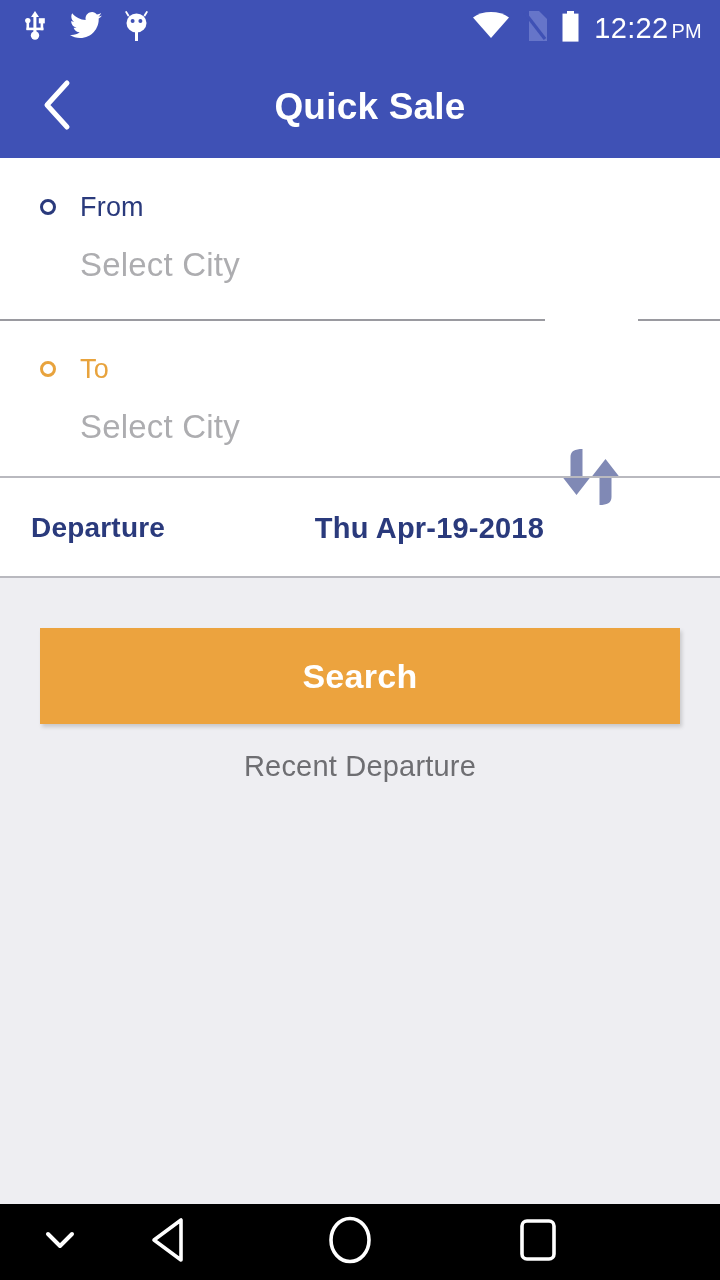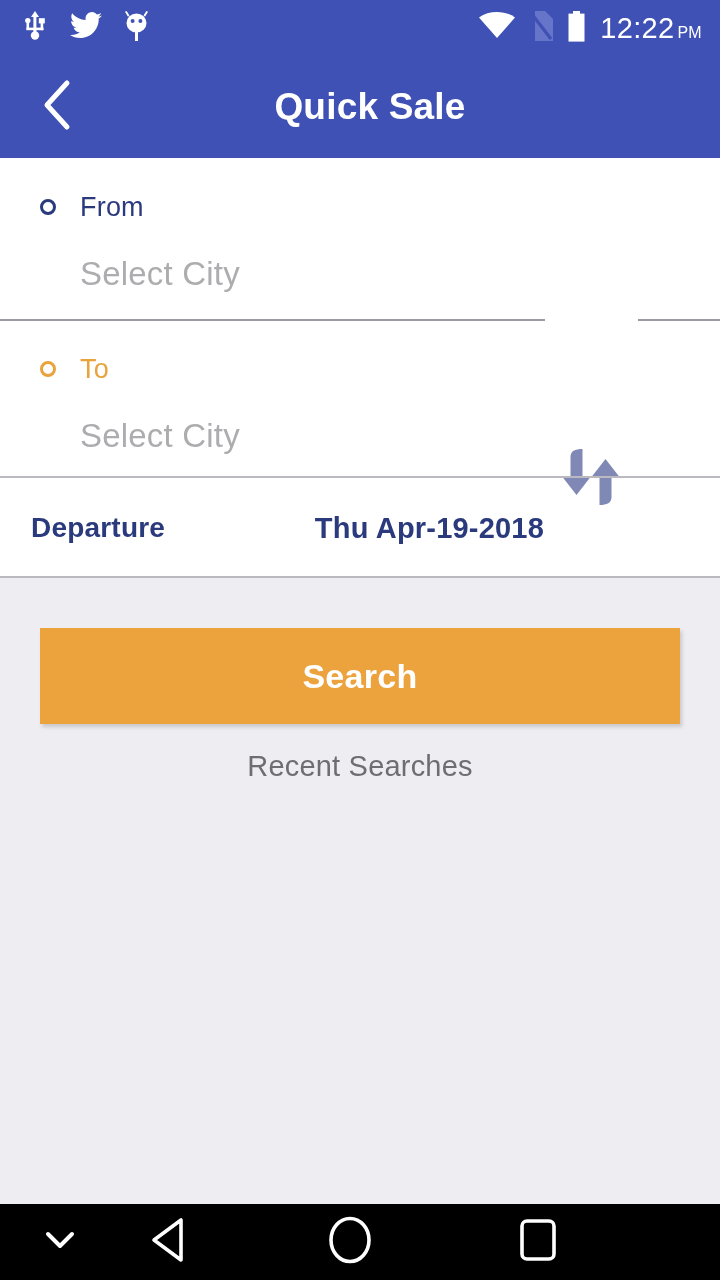--- a/index.html
+++ b/index.html
@@ -16,21 +16,21 @@
     position:absolute; top:0; left:0; width:720px; height:56px;
     background:#3f51b5; display:flex; align-items:center;
   }
   .sb-left{ display:flex; align-items:center; gap:22px; margin-left:22px; }
   .sb-right{ display:flex; align-items:center; gap:14px; margin-left:auto; margin-right:18px; }
   .sb-icon{ display:block; }
   .sb-time{
     color:#ffffff; font-size:29px; font-weight:500; letter-spacing:.3px;
     line-height:1; display:flex; align-items:baseline; gap:3px;
   }
-  .sb-time .ampm{ font-size:16px; font-weight:500; }
+  .sb-time .ampm{ font-size:20px; font-weight:500; }
 
   
   .appbar{
     position:absolute; top:56px; left:0; width:720px; height:102px;
     background:#3f51b5;
   }
   .back-btn{
     position:absolute; left:22px; top:50%; transform:translateY(-50%);
     width:72px; height:72px; display:flex; align-items:center; justify-content:center;
   }
@@ -59,21 +59,21 @@
   .label-to{ color:#e8a33d; }
 
   .dot{
     position:absolute; left:40px; top:41px;
     width:16px; height:16px; border-radius:50%;
     border:3px solid #2a3a7c; background:transparent;
   }
   .dot-to{ border-color:#e8a33d; }
 
   .field-value{
-    position:absolute; left:80px; top:97px;
+    position:absolute; left:80px; top:88px;
     font-size:33px; color:#adadb0; letter-spacing:.2px;
   }
 
   
   .div-left{
     position:absolute; left:0; top:161px; width:545px; height:2px; background:#9a9aa0;
   }
   .div-right{
     position:absolute; left:638px; top:161px; width:82px; height:2px; background:#9a9aa0;
   }
@@ -242,21 +242,21 @@
     <div class="departure-row">
       <span class="departure-label">Departure</span>
       <span class="departure-value">Thu Apr-19-2018</span>
     </div>
 
     <div class="card-bottom-line"></div>
   </div>
 
   <div class="body-area">
     <button class="search-btn">Search</button>
-    <div class="recent-label">Recent Searches</div>
+    <div class="recent-label">Recent Departure</div>
   </div>
 
   <div class="navbar">
     <div class="nav-item nav-hide">
       <span>
         <svg width="34" height="22" viewBox="0 0 34 22">
           <polyline points="5,5 17,17 29,5" fill="none" stroke="#ffffff" stroke-width="4" stroke-linecap="round" stroke-linejoin="round"></polyline>
         </svg>
       </span>
     </div>

